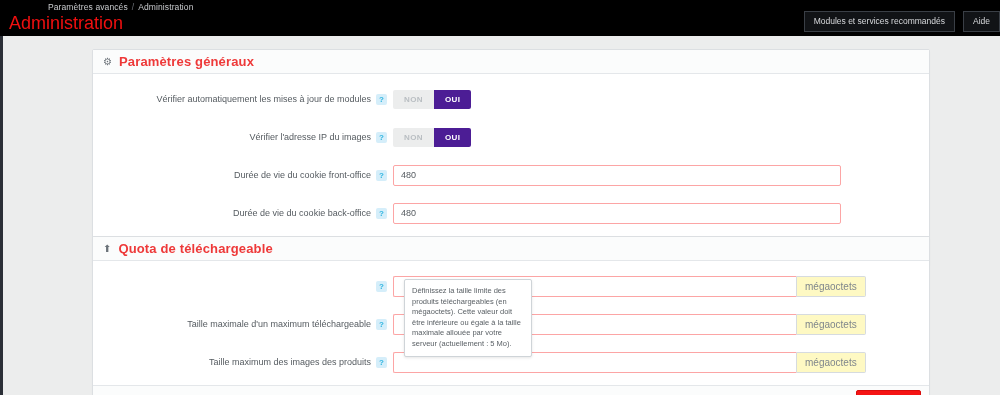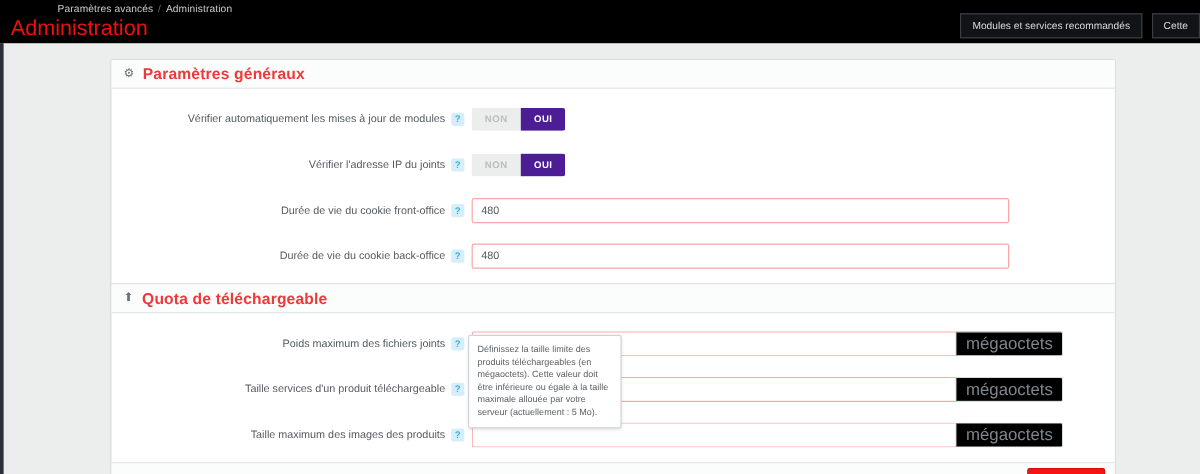--- a/index.html
+++ b/index.html
@@ -96,41 +96,41 @@
     height: 21px; border: 1px solid #fca5a5; background: #fff;
     font-size: 9px; color: #555b60; padding: 0 7px;
     font-family: "Liberation Sans", sans-serif;
     border-radius: 2px; outline: none;
   }
   .txt.wide { width: 448px; }
 
   .input-group { display: flex; align-items: stretch; }
   .input-group .txt { width: 404px; border-right: 1px solid #d6dbdf; border-radius: 2px 0 0 2px; }
   .addon {
-    border: 1px solid #d6dbdf; border-left: none; background: #000000;
-    color: #7f868c; font-size: 14px; padding: 0 8px;
+    border: 1px solid #d6dbdf; border-left: none; background: #fef9c3;
+    color: #7f868c; font-size: 10px; padding: 0 8px;
     display: flex; align-items: center; border-radius: 0 2px 2px 0;
     white-space: nowrap;
   }
 
   .panel-foot {
     border-top: 1px solid #e4e7ea; background: #fbfcfc;
     height: 30px; display: flex; align-items: center; justify-content: flex-end;
     padding: 0 8px;
   }
   .btn-save {
     background: #f51414; border: 1px solid #d90d0d; color: #fff;
     font-size: 8.5px; font-weight: bold; font-family: "Liberation Sans", sans-serif;
     padding: 5px 9px; border-radius: 2px; line-height: 9px; cursor: pointer;
     white-space: nowrap;
   }
 
   
   .tooltip {
-    position: absolute; left: 390px; top: 279px; width: 128px;
+    position: absolute; left: 404px; top: 279px; width: 128px;
     background: #ffffff; border: 1px solid #cfd4d8; border-radius: 2px;
     padding: 6px 7px 7px 7px;
     font-size: 7.5px; line-height: 10.5px; color: #5b6166;
     box-shadow: 0 1px 3px rgba(0,0,0,.10);
     z-index: 50;
   }
 </style>
 </head>
 <body>
 
@@ -138,21 +138,21 @@
 
   <div class="left-rail"></div>
 
   <div class="header">
     <div class="breadcrumb">
       <span class="crumb-link">Paramètres avancés</span><span class="sep">/</span><span>Administration</span>
     </div>
     <div class="page-title">Administration</div>
     <div class="header-actions">
       <button class="hdr-btn">Modules et services recommandés</button>
-      <button class="hdr-btn">Cette</button>
+      <button class="hdr-btn">Aide</button>
     </div>
   </div>
 
   <div class="panel" style="left:92px; top:49px; width:838px;">
     <div class="panel-head">
       <span class="ph-icon">⚙</span>
       <span class="ph-title">Paramètres généraux</span>
     </div>
     <div class="panel-body">
 
@@ -164,21 +164,21 @@
         <div class="fr-control">
           <div class="switch">
             <span class="off">NON</span>
             <span class="on">OUI</span>
           </div>
         </div>
       </div>
 
       <div class="form-row">
         <div class="fr-label">
-          <span>Vérifier l'adresse IP du joints</span>
+          <span>Vérifier l'adresse IP du images</span>
           <span class="help-badge">?</span>
         </div>
         <div class="fr-control">
           <div class="switch">
             <span class="off">NON</span>
             <span class="on">OUI</span>
           </div>
         </div>
       </div>
 
@@ -210,34 +210,33 @@
 
   <div class="panel" style="left:92px; top:236px; width:838px;">
     <div class="panel-head">
       <span class="ph-icon">⬆</span>
       <span class="ph-title">Quota de téléchargeable</span>
     </div>
     <div class="panel-body">
 
       <div class="form-row">
         <div class="fr-label">
-          <span>Poids maximum des fichiers joints</span>
           <span class="help-badge">?</span>
         </div>
         <div class="fr-control">
           <div class="input-group">
             <input class="txt" type="text" value="" style="">
             <span class="addon">mégaoctets</span>
           </div>
         </div>
       </div>
 
       <div class="form-row">
         <div class="fr-label">
-          <span>Taille services d'un produit téléchargeable</span>
+          <span>Taille maximale d'un maximum téléchargeable</span>
           <span class="help-badge">?</span>
         </div>
         <div class="fr-control">
           <div class="input-group">
             <input class="txt" type="text" value="" style="">
             <span class="addon">mégaoctets</span>
           </div>
         </div>
       </div>
 

